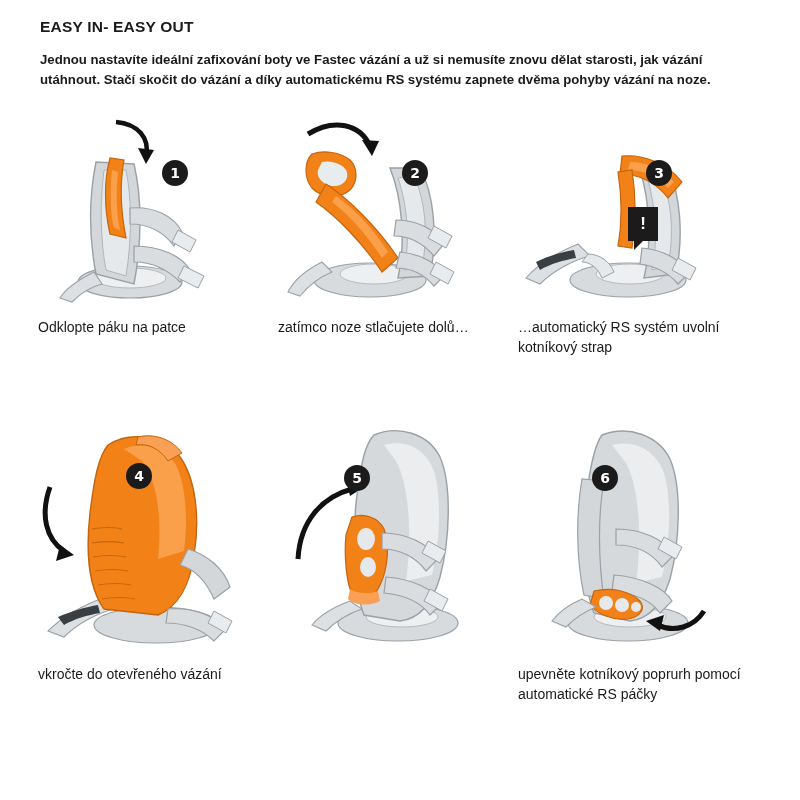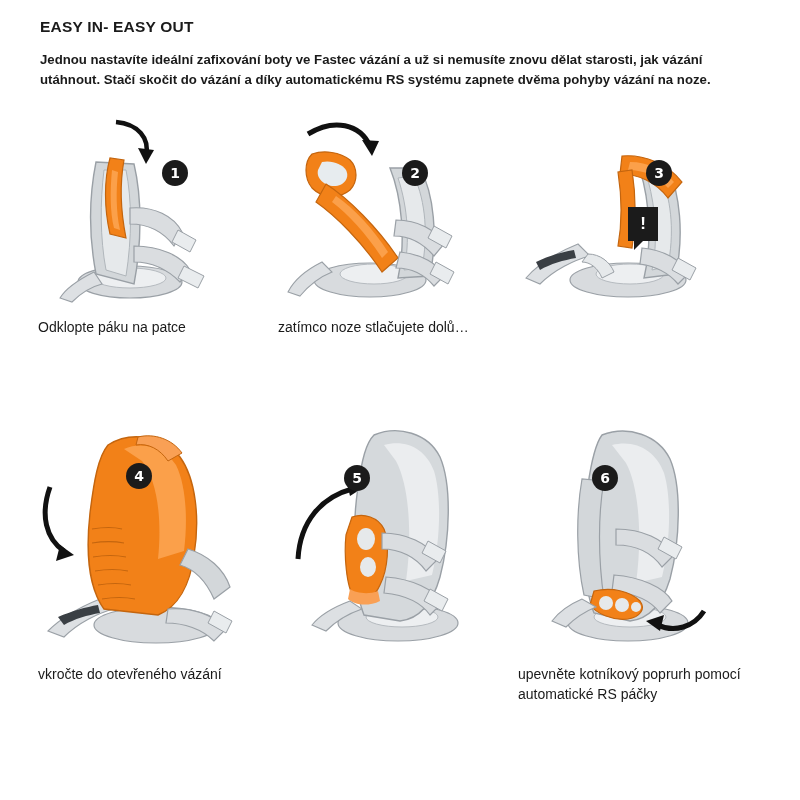--- a/index.html
+++ b/index.html
@@ -192,20 +192,21 @@
             <path d="M100 60 C 104 86, 104 112, 100 134 L 114 136 C 118 112, 118 84, 114 58 Z" fill="#F28118" stroke="#c4650e" stroke-width="1.2"></path>
 
             <path d="M124 136 C 146 138, 164 148, 170 162 L 160 172 C 150 160, 136 154, 122 152 Z" fill="#DADDE0" stroke="#9aa0a6" stroke-width="1.2"></path>
             <path d="M160 146 l 18 10 l -6 12 l -18 -10 z" fill="#E9ECEE" stroke="#9aa0a6" stroke-width="1"></path>
 
             <path d="M60 132 C 40 140, 20 152, 8 166 L 22 172 C 36 158, 56 148, 72 144 Z" fill="#DDE0E3" stroke="#9aa0a6" stroke-width="1.1"></path>
             <path d="M18 150 C 30 144, 44 140, 56 138 L 58 146 C 46 148, 32 152, 22 158 Z" fill="#3a3f44"></path>
             <path d="M70 142 C 82 142, 92 150, 96 160 L 84 166 C 80 156, 72 150, 64 150 Z" fill="#E6E9EB" stroke="#9aa0a6" stroke-width="1"></path>
           </svg>
         </div>
+        <div class="caption">…automatický RS systém uvolní kotníkový strap</div>
       </div>
     </div>
 
     <div class="row row2" style="margin-top:52px;">
 
       <div class="cell">
         <div class="figure">
           <div class="badge" style="left:88px; top:54px;">4</div>
           <svg class="binding" width="240" height="255" viewBox="0 0 240 255">
 

